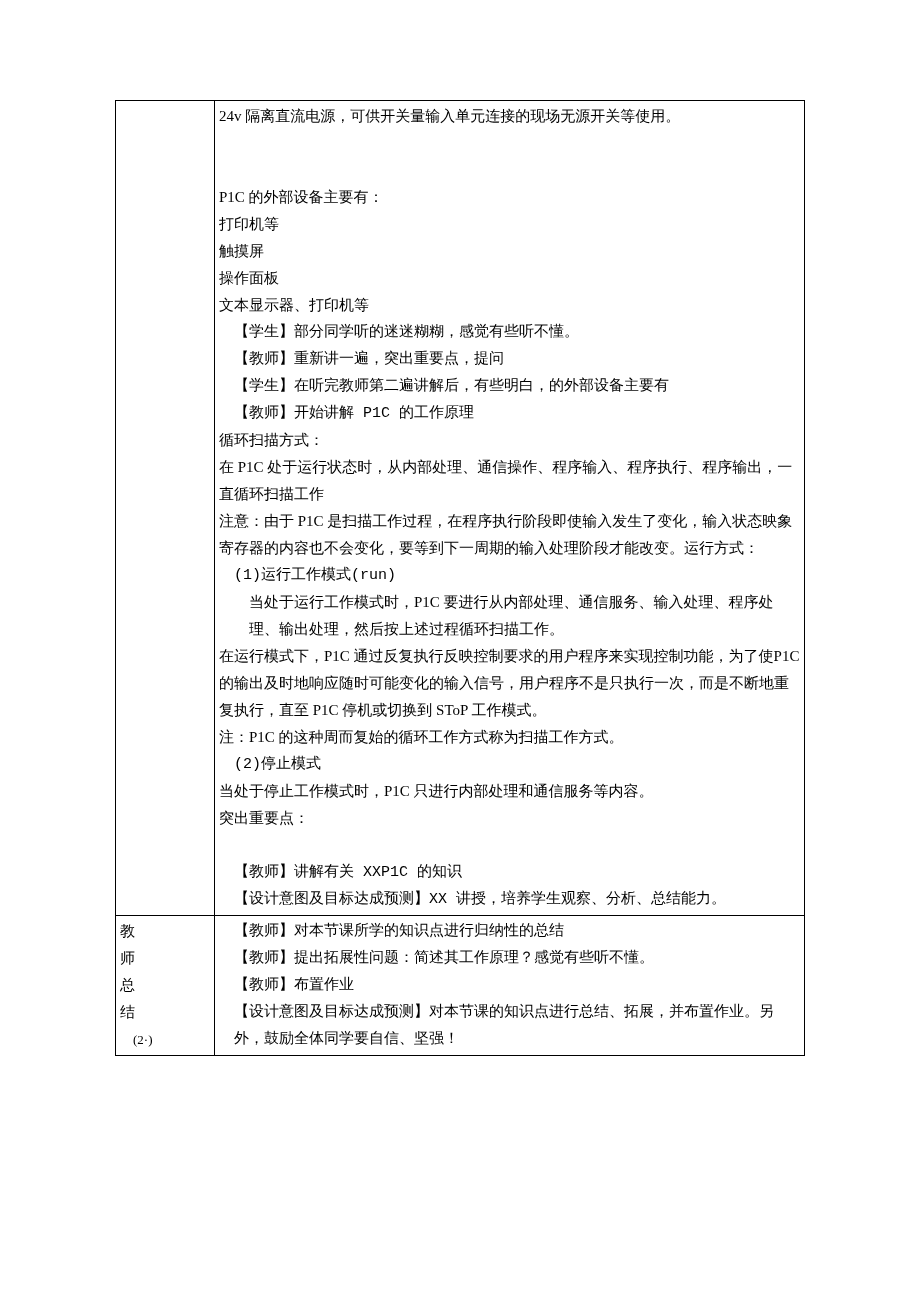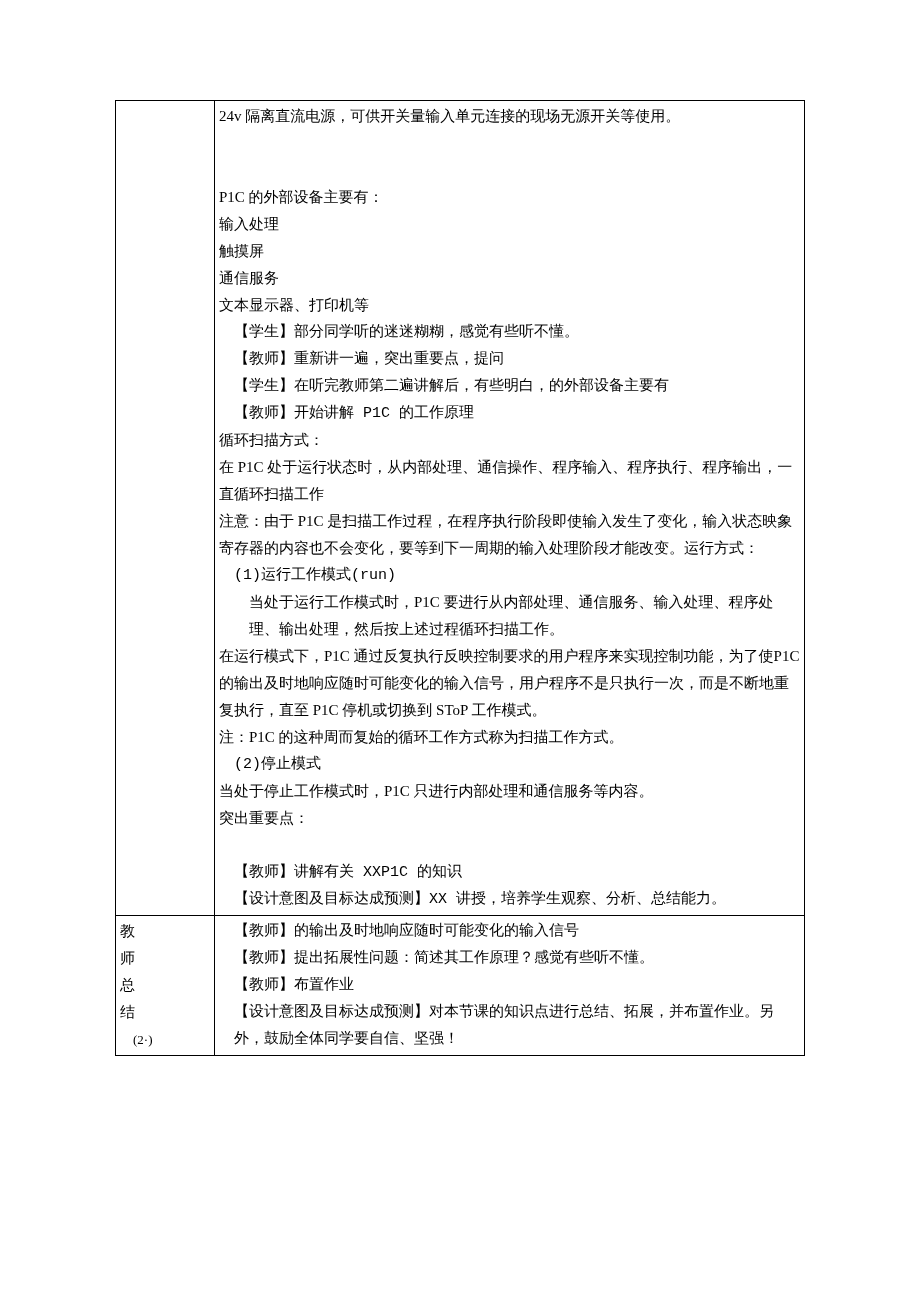--- a/index.html
+++ b/index.html
@@ -56,23 +56,23 @@
 <div class="page">
 <table>
   <tbody>
         <tr>
     <td class="left-col"></td>
     <td>
       <div>24v 隔离直流电源，可供开关量输入单元连接的现场无源开关等使用。</div>
       <div class="blank-line"></div>
       <div class="blank-line"></div>
       <div>P1C 的外部设备主要有：</div>
-      <div>输入处理</div>
+      <div>打印机等</div>
       <div>触摸屏</div>
-      <div>通信服务</div>
+      <div>操作面板</div>
       <div>文本显示器、打印机等</div>
       <div class="indent1">【学生】部分同学听的迷迷糊糊，感觉有些听不懂。</div>
       <div class="indent1">【教师】重新讲一遍，突出重要点，提问</div>
       <div class="indent1">【学生】在听完教师第二遍讲解后，有些明白，的外部设备主要有</div>
       <div class="indent1">【教师】开始讲解 P1C 的工作原理</div>
       <div>循环扫描方式：</div>
       <div>在 P1C 处于运行状态时，从内部处理、通信操作、程序输入、程序执行、程序输出，一直循环扫描工作</div>
       <div>注意：由于 P1C 是扫描工作过程，在程序执行阶段即使输入发生了变化，输入状态映象寄存器的内容也不会变化，要等到下一周期的输入处理阶段才能改变。运行方式：</div>
       <div class="indent1">(1)运行工作模式(run)</div>
       <div class="indent2">当处于运行工作模式时，P1C 要进行从内部处理、通信服务、输入处理、程序处理、输出处理，然后按上述过程循环扫描工作。</div>
@@ -88,21 +88,21 @@
   </tr>
   <tr>
     <td class="left-col">
       <span class="ch">教</span>
       <span class="ch">师</span>
       <span class="ch">总</span>
       <span class="ch">结</span>
       <span class="sub-note">(2·)</span>
     </td>
     <td>
-      <div class="indent1">【教师】的输出及时地响应随时可能变化的输入信号</div>
+      <div class="indent1">【教师】对本节课所学的知识点进行归纳性的总结</div>
       <div class="indent1">【教师】提出拓展性问题：简述其工作原理？感觉有些听不懂。</div>
       <div class="indent1">【教师】布置作业</div>
       <div class="indent1">【设计意图及目标达成预测】对本节课的知识点进行总结、拓展，并布置作业。另外，鼓励全体同学要自信、坚强！</div>
     </td>
   </tr>
 </tbody>
     </table>
 </div>
 
 </body></html>

